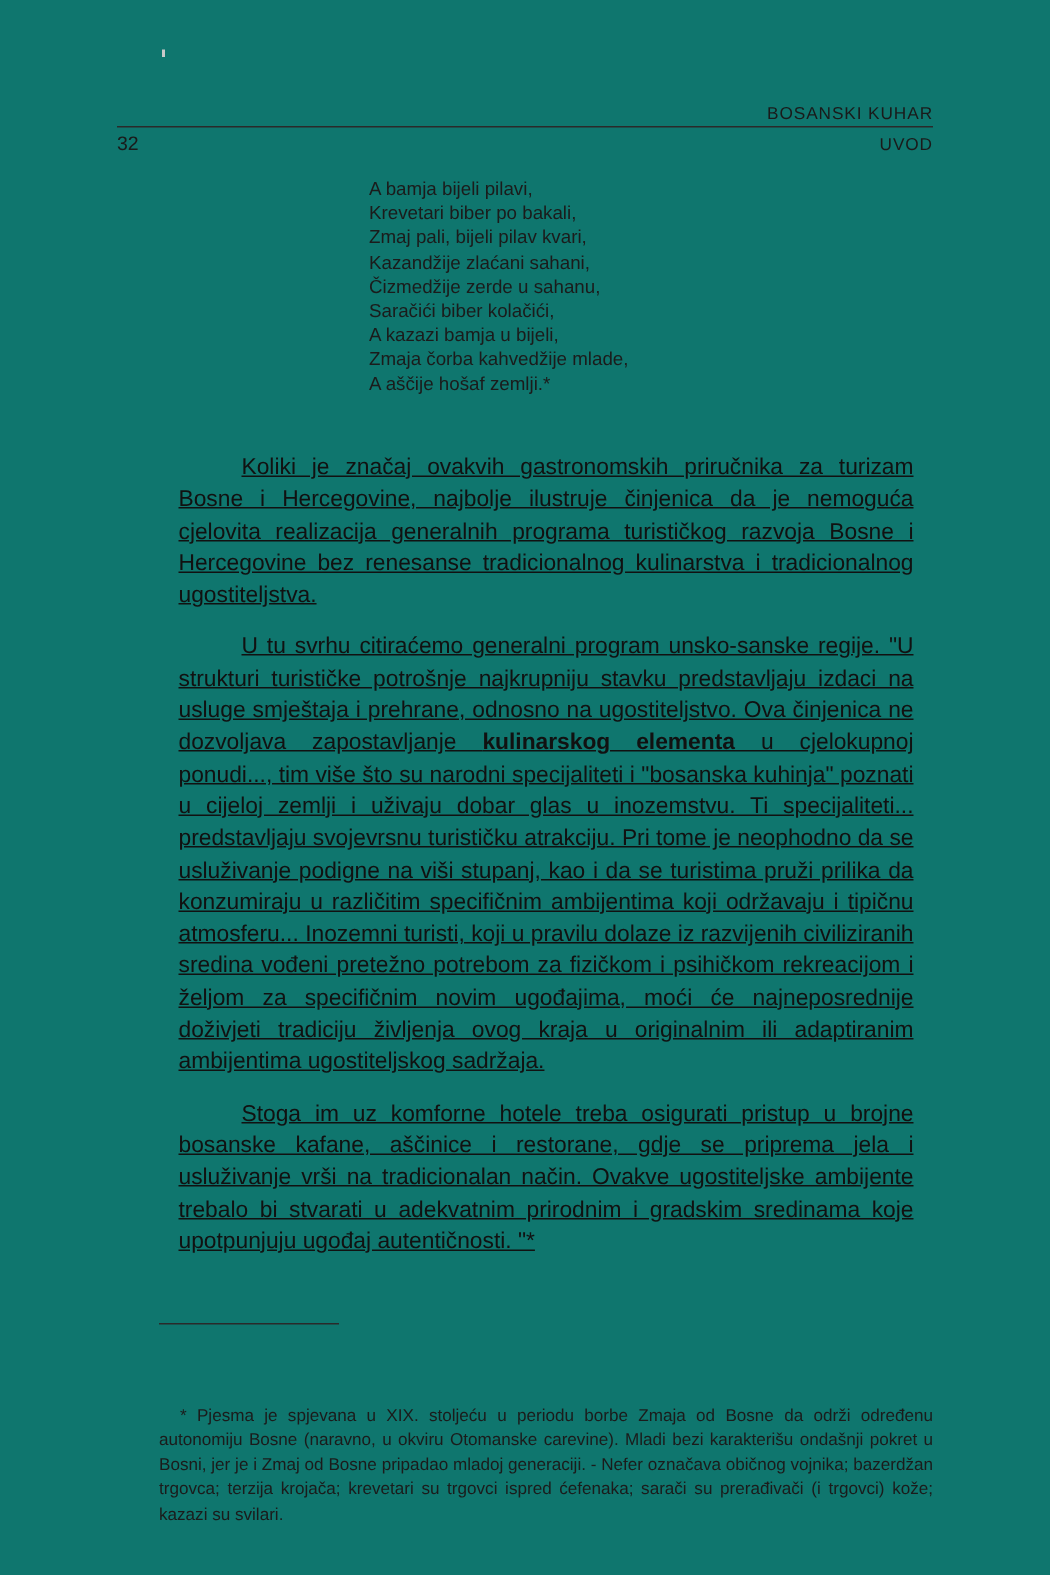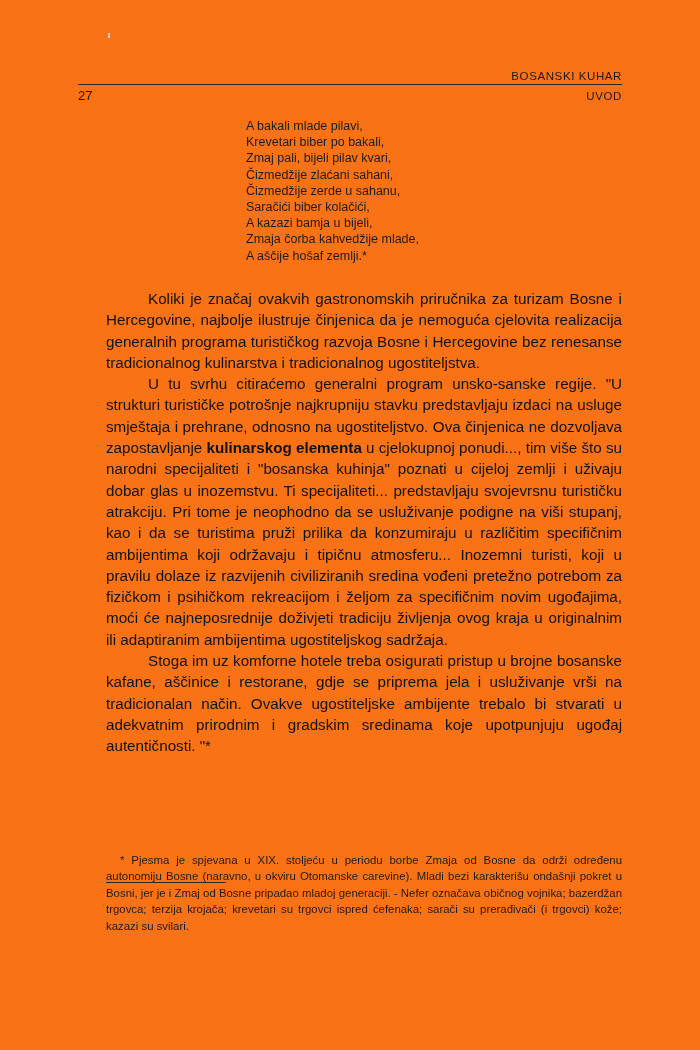--- a/index.html
+++ b/index.html
@@ -12,21 +12,21 @@
     height: 1050px;
     font-family: "Liberation Sans", sans-serif;
     color: #111111;
     position: relative;
     overflow: hidden;
   }
   .page {
     position: relative;
     width: 700px;
     height: 1050px;
-    background: #f97316;
+    background: #0f766e;
   }
   
   .header {
     position: absolute;
     left: 78px;
     top: 70px;
     width: 544px;
   }
   .header-title {
     text-align: right;
@@ -71,42 +71,43 @@
     position: absolute;
     left: 106px;
     top: 288px;
     width: 516px;
     font-size: 15.2px;
     line-height: 21.3px;
     text-align: justify;
     color: #111111;
   }
   .body-text p {
-    margin: 0;
+    margin: 13px;
     text-indent: 42px;
     text-align: justify;
+    text-decoration: underline;
   }
   .body-text p.last-para {
     text-align: justify;
   }
   .body-text b {
     font-weight: bold;
   }
   
   .footnote-rule {
     position: absolute;
     left: 106px;
     top: 882px;
     width: 120px;
     border-top: 1px solid #2a2a2a;
   }
   .footnote {
     position: absolute;
     left: 106px;
-    top: 852px;
+    top: 936px;
     width: 516px;
     font-size: 11.4px;
     line-height: 16.4px;
     text-align: justify;
     color: #1b1b1b;
   }
   .footnote p {
     margin: 0;
     text-indent: 14px;
     text-align: justify;
@@ -124,30 +125,30 @@
 <body>
 
 <div class="page">
 
   <div class="speck"></div>
 
   <div class="header">
     <div class="header-title">BOSANSKI KUHAR</div>
     <div class="header-rule"></div>
     <div class="header-row">
-      <div class="page-number">27</div>
+      <div class="page-number">32</div>
       <div class="section-label">UVOD</div>
     </div>
   </div>
 
   <div class="poem">
-    <div>A bakali mlade pilavi,</div>
+    <div>A bamja bijeli pilavi,</div>
     <div>Krevetari biber po bakali,</div>
     <div>Zmaj pali, bijeli pilav kvari,</div>
-    <div>Čizmedžije zlaćani sahani,</div>
+    <div>Kazandžije zlaćani sahani,</div>
     <div>Čizmedžije zerde u sahanu,</div>
     <div>Saračići biber kolačići,</div>
     <div>A kazazi bamja u bijeli,</div>
     <div>Zmaja čorba kahvedžije mlade,</div>
     <div>A aščije hošaf zemlji.*</div>
   </div>
 
   <div class="body-text">
     <p>Koliki je značaj ovakvih gastronomskih priručnika za turizam Bosne i Hercegovine, najbolje ilustruje činjenica da je nemoguća cjelovita realizacija generalnih programa turističkog razvoja Bosne i Hercegovine bez renesanse tradicionalnog kulinarstva i tradicionalnog ugostiteljstva.</p>
     <p><span>U tu svrhu citiraćemo generalni program unsko-sanske regije. "U strukturi turističke potrošnje najkrupniju stavku predstavljaju izdaci na usluge smještaja i prehrane, odnosno na ugostiteljstvo. Ova činjenica ne dozvoljava zapostavljanje </span><b>kulinarskog elementa</b><span> u cjelokupnoj ponudi..., tim više što su narodni specijaliteti i "bosanska kuhinja" poznati u cijeloj zemlji i uživaju dobar glas u inozemstvu. Ti specijaliteti... predstavljaju svojevrsnu turističku atrakciju. Pri tome je neophodno da se usluživanje podigne na viši stupanj, kao i da se turistima pruži prilika da konzumiraju u različitim specifičnim ambijentima koji održavaju i tipičnu atmosferu... Inozemni turisti, koji u pravilu dolaze iz razvijenih civiliziranih sredina vođeni pretežno potrebom za fizičkom i psihičkom rekreacijom i željom za specifičnim novim ugođajima, moći će najneposrednije doživjeti tradiciju življenja ovog kraja u originalnim ili adaptiranim ambijentima ugostiteljskog sadržaja.</span></p>

